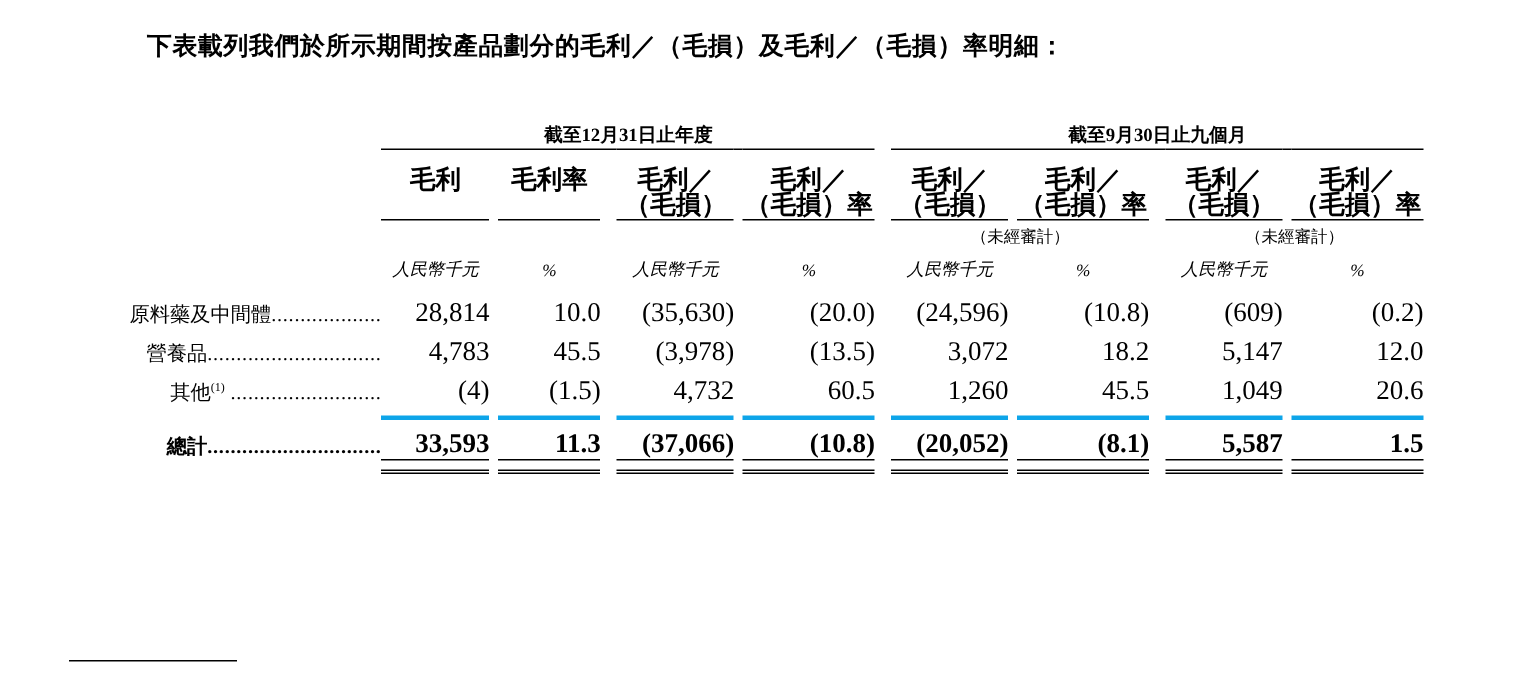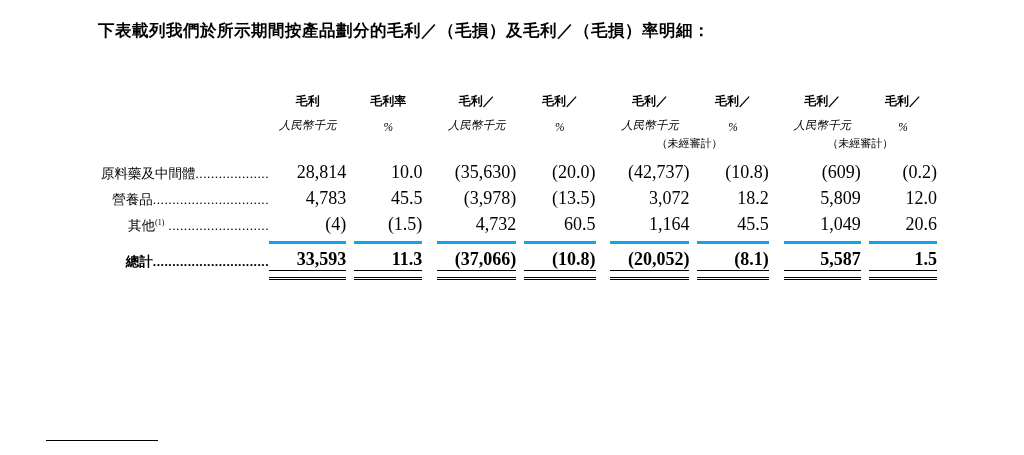--- a/index.html
+++ b/index.html
@@ -12,20 +12,21 @@
     background: #ffffff;
     font-family: "Liberation Serif", "DejaVu Serif", serif;
     color: #000000;
     overflow: hidden;
     position: relative;
   }
   .page {
     position: relative;
     width: 937px;
     height: 455px;
+    padding-left: 12px;
   }
   .intro {
     position: absolute;
     left: 98px;
     top: 20px;
     font-size: 16.5px;
     letter-spacing: 0.5px;
     font-weight: 600;
     white-space: nowrap;
   }
@@ -57,21 +58,21 @@
     font-size: 13.5px;
     height: 26px;
     padding-right: 6px;
     text-align: right;
   }
   .lbl .dots {
     letter-spacing: 0.5px;
   }
   .hdr-c {
     text-align: center;
-    font-size: 12px;
+    font-size: 17px;
     font-weight: bold;
     height: 22px;
     padding-bottom: 3px;
     margin-top: 16px;
   }
   .hdr-c.two {
     line-height: 15px;
     height: auto;
     padding-bottom: 2px;
   }
@@ -137,20 +138,26 @@
       <col class="c-num">
         <col class="c-gap">
       <col class="c-num">
         <col class="c-bigap">
       <col class="c-num">
         <col class="c-gap">
       <col class="c-num">
     </colgroup>
 
     <tbody>
+        <tr>
+      <td></td>
+      <td colspan="7" class="grp-title rule-bot">截至12月31日止年度</td>
+      <td></td>
+      <td colspan="7" class="grp-title rule-bot">截至9月30日止九個月</td>
+    </tr>
     <tr class="spacer-row">
           <td colspan="16"></td>
         </tr>
 
     <tr class="spacer-row">
           <td colspan="16"></td>
         </tr>
 
     <tr>
       <td></td>
@@ -164,69 +171,87 @@
           <td></td>
       <td class="hdr-c two">毛利／</td>
           <td></td>
       <td class="hdr-c two">毛利／</td>
           <td></td>
       <td class="hdr-c two">毛利／</td>
           <td></td>
       <td class="hdr-c two">毛利／</td>
     </tr>
 
+    <tr>
+      <td></td>
+      <td class="hdr-c two rule-bot"></td>
+          <td></td>
+      <td class="hdr-c two rule-bot"></td>
+          <td></td>
+      <td class="hdr-c two rule-bot">（毛損）</td>
+          <td></td>
+      <td class="hdr-c two rule-bot">（毛損）率</td>
+          <td></td>
+      <td class="hdr-c two rule-bot">（毛損）</td>
+          <td></td>
+      <td class="hdr-c two rule-bot">（毛損）率</td>
+          <td></td>
+      <td class="hdr-c two rule-bot">（毛損）</td>
+          <td></td>
+      <td class="hdr-c two rule-bot">（毛損）率</td>
+    </tr>
+
+    <tr>
+      <td></td>
+      <td></td>
+          <td></td>
+      <td></td>
+          <td></td>
+      <td></td>
+          <td></td>
+      <td></td>
+          <td></td>
+      <td colspan="3" class="audit">（未經審計）</td>
+      <td></td>
+      <td colspan="3" class="audit">（未經審計）</td>
+    </tr>
 
     <tr>
       <td></td>
       <td class="unit">人民幣千元</td>
           <td></td>
       <td class="unit">%</td>
           <td></td>
       <td class="unit">人民幣千元</td>
           <td></td>
       <td class="unit">%</td>
           <td></td>
       <td class="unit">人民幣千元</td>
           <td></td>
       <td class="unit">%</td>
           <td></td>
       <td class="unit">人民幣千元</td>
           <td></td>
       <td class="unit">%</td>
-    </tr>
-
-    <tr>
-      <td></td>
-      <td></td>
-          <td></td>
-      <td></td>
-          <td></td>
-      <td></td>
-          <td></td>
-      <td></td>
-          <td></td>
-      <td colspan="3" class="audit">（未經審計）</td>
-      <td></td>
-      <td colspan="3" class="audit">（未經審計）</td>
     </tr>
     <tr class="spacer-row">
           <td colspan="16"></td>
         </tr>
 
     <tr>
       <td class="lbl"><span>原料藥及中間體</span><span class="dots">...................</span></td>
       <td class="num">28,814</td>
           <td></td>
       <td class="num">10.0</td>
           <td></td>
       <td class="num">(35,630)</td>
           <td></td>
       <td class="num">(20.0)</td>
           <td></td>
-      <td class="num">(42,737)</td>
+      <td class="num">(24,596)</td>
           <td></td>
       <td class="num">(10.8)</td>
           <td></td>
       <td class="num">(609)</td>
           <td></td>
       <td class="num">(0.2)</td>
     </tr>
 
     <tr>
       <td class="lbl"><span>營養品</span><span class="dots">..............................</span></td>
@@ -235,36 +260,36 @@
       <td class="num">45.5</td>
           <td></td>
       <td class="num">(3,978)</td>
           <td></td>
       <td class="num">(13.5)</td>
           <td></td>
       <td class="num">3,072</td>
           <td></td>
       <td class="num">18.2</td>
           <td></td>
-      <td class="num">5,809</td>
+      <td class="num">5,147</td>
           <td></td>
       <td class="num">12.0</td>
     </tr>
 
     <tr>
       <td class="lbl"><span>其他</span><sup>(1)</sup><span class="dots"> ..........................</span></td>
       <td class="num">(4)</td>
           <td></td>
       <td class="num">(1.5)</td>
           <td></td>
       <td class="num">4,732</td>
           <td></td>
       <td class="num">60.5</td>
           <td></td>
-      <td class="num">1,164</td>
+      <td class="num">1,260</td>
           <td></td>
       <td class="num">45.5</td>
           <td></td>
       <td class="num">1,049</td>
           <td></td>
       <td class="num">20.6</td>
     </tr>
     <tr class="spacer-row">
           <td colspan="16"></td>
         </tr>

